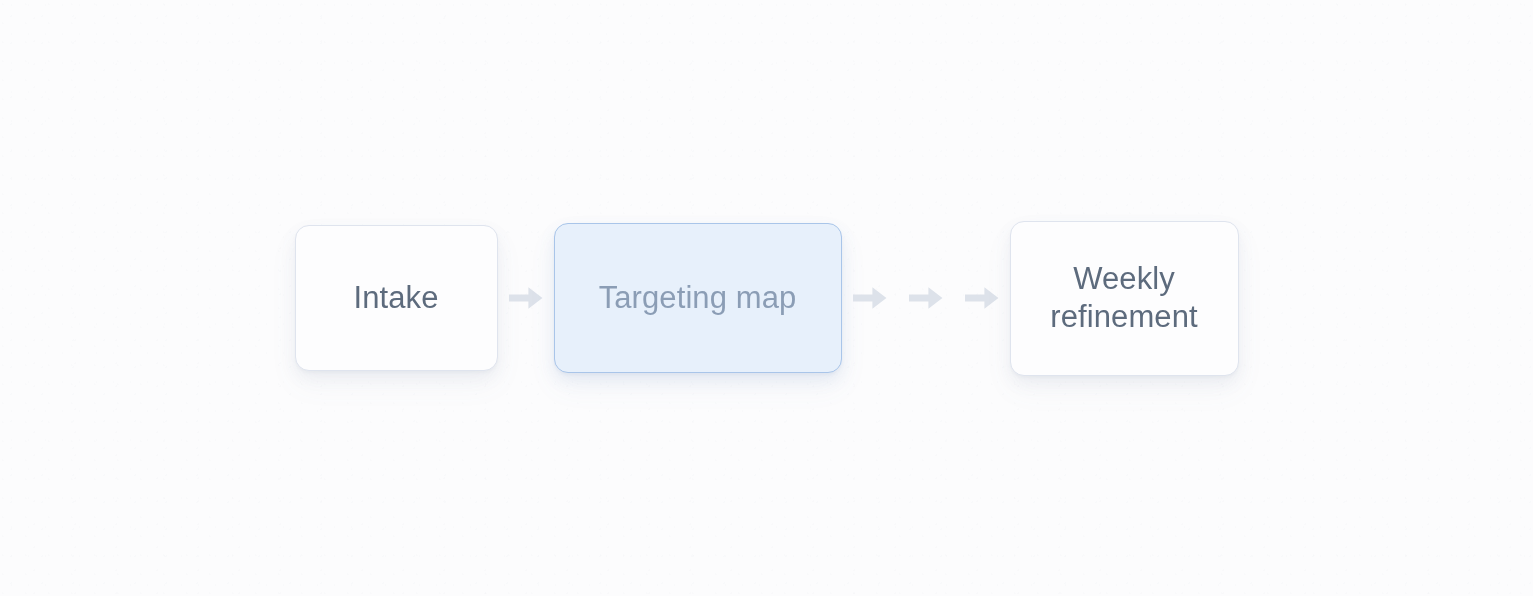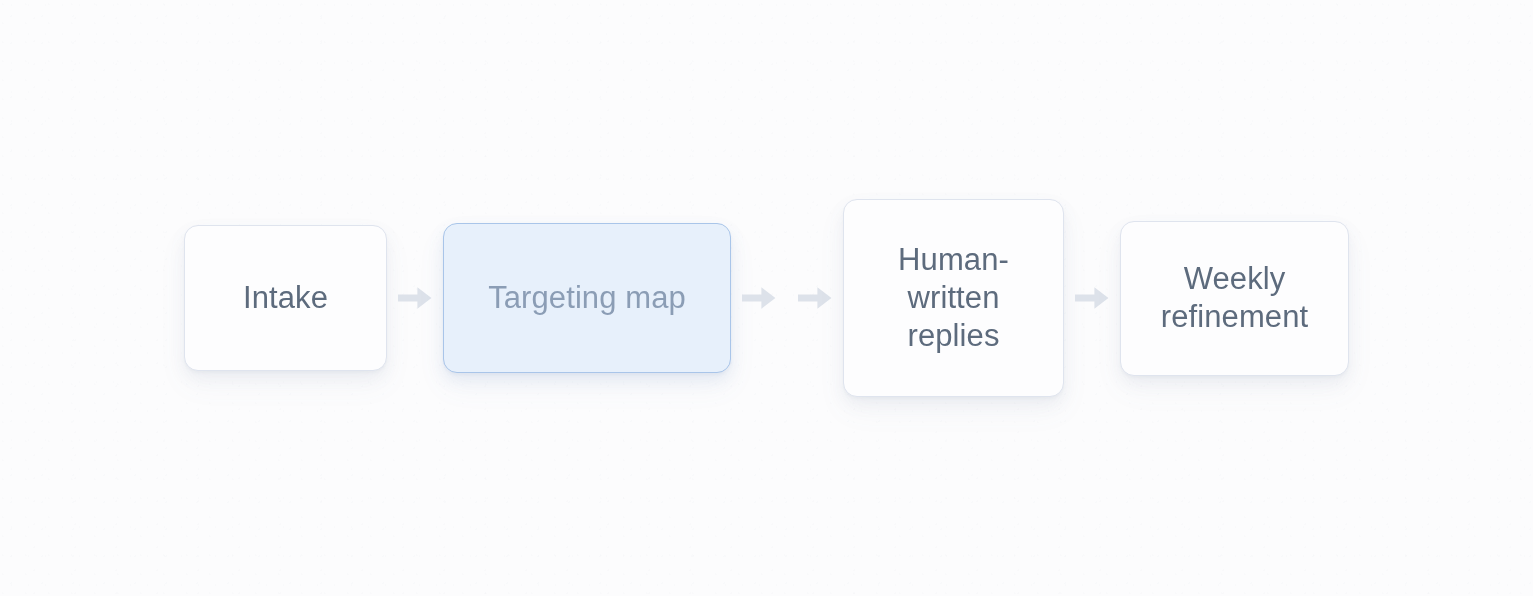--- a/index.html
+++ b/index.html
@@ -127,25 +127,20 @@
 
 
   <div class="flow-arrow">
     <span>
       <svg width="34" height="26" viewBox="0 0 34 26" aria-hidden="true">
         <path d="M0 9.6 H19.4 V2.2 L33.4 13 L19.4 23.8 V16.4 H0 Z" fill="#dde2ea"></path>
       </svg>
     </span>
   </div>
 
-  <div class="flow-node node-w4">
-    <span class="node-label">Human-
-written
-replies</span>
-  </div>
 
   <div class="flow-arrow">
     <span>
       <svg width="34" height="26" viewBox="0 0 34 26" aria-hidden="true">
         <path d="M0 9.6 H19.4 V2.2 L33.4 13 L19.4 23.8 V16.4 H0 Z" fill="#dde2ea"></path>
       </svg>
     </span>
   </div>
 
   <div class="flow-node node-w5">

